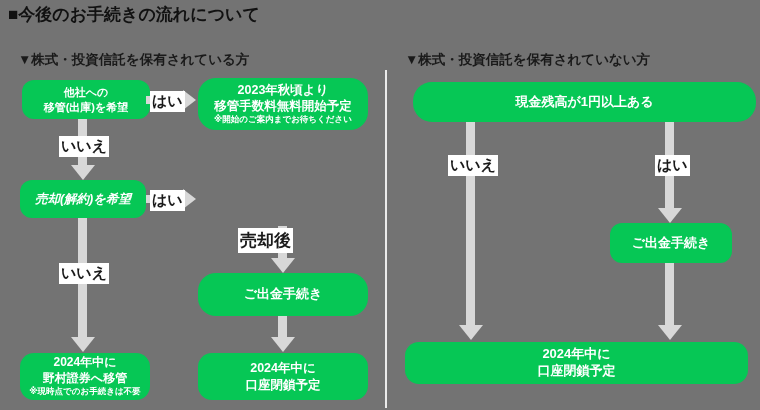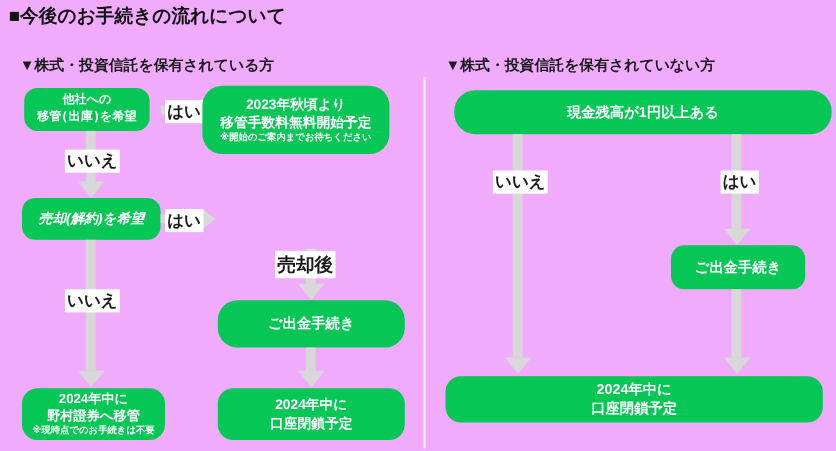--- a/index.html
+++ b/index.html
@@ -3,62 +3,62 @@
 <meta charset="utf-8">
 <style>
   :root{
     --green:#06C755;
     --arrow:#D8D8D8;
     --divider:#EBEBEB;
     --text:#1A1A1A;
   }
   html,body{margin:0;padding:0;background:#fff;}
   body{font-family:"Liberation Sans","DejaVu Sans",sans-serif;color:var(--text);}
-  .canvas{position:relative;width:760px;height:410px;background:#f0abfc;overflow:hidden;}
+  .canvas{position:relative;width:760px;height:410px;background:#737373;overflow:hidden;}
 
   .page-title{position:absolute;left:8px;top:3px;font-size:17px;font-weight:bold;color:#111;white-space:nowrap;}
   .sec-header{position:absolute;font-size:13.5px;font-weight:bold;white-space:nowrap;}
 
   .divider{position:absolute;left:385px;top:70px;width:2px;height:338px;background:var(--divider);}
 
   .gbox{
     position:absolute;background:var(--green);color:#fff;font-weight:bold;
     display:flex;flex-direction:column;align-items:center;justify-content:center;
     text-align:center;line-height:1.3;white-space:nowrap;
   }
   .gbox .note{font-size:8.5px;line-height:1.4;}
 
   .shaft{position:absolute;background:var(--arrow);}
   .head-down{position:absolute;width:0;height:0;border-left:12px solid transparent;border-right:12px solid transparent;border-top:15px solid var(--arrow);}
   .head-right{position:absolute;width:0;height:0;border-top:10px solid transparent;border-bottom:10px solid transparent;border-left:13px solid var(--arrow);}
 
   .flabel{position:absolute;font-weight:bold;font-size:15px;background:#fff;padding:1px 2px;white-space:nowrap;}
-  .flabel.big{font-size:17px;margin-left:12px;}
+  .flabel.big{font-size:17px;}
 </style>
 </head>
 <body>
 
 <div class="canvas">
 
   <div class="page-title">■今後のお手続きの流れについて</div>
 
   <div class="divider"></div>
 
   <div class="sec-header" style="left:18px;top:51px;">▼株式・投資信託を保有されている方</div>
 
-  <div class="gbox" style="left:22px;top:80px;width:114px;height:39px;border-radius:12px;font-size:11px;font-family:Liberation Mono, monospace;">
+  <div class="gbox" style="left:22px;top:80px;width:128px;height:39px;border-radius:12px;font-size:11px;">
     <span>他社への</span>
     <span>移管(出庫)を希望</span>
   </div>
 
   <div class="shaft" style="left:146px;top:96px;width:38px;height:8px;"></div>
   <div class="head-right" style="left:183px;top:90px;"></div>
   <div class="flabel" style="left:150px;top:91px;">はい</div>
 
-  <div class="gbox" style="left:184px;top:78px;width:170px;height:62px;border-radius:18px;font-size:12.5px;">
+  <div class="gbox" style="left:198px;top:78px;width:170px;height:52px;border-radius:18px;font-size:12.5px;">
     <span>2023年秋頃より</span>
     <span>移管手数料無料開始予定</span>
     <span class="note">※開始のご案内までお待ちください</span>
   </div>
 
   <div class="shaft" style="left:78px;top:119px;width:9px;height:47px;"></div>
   <div class="head-down" style="left:71px;top:165px;"></div>
   <div class="flabel" style="left:59px;top:136px;">いいえ</div>
 
   <div class="gbox" style="left:20px;top:180px;width:126px;height:38px;border-radius:12px;font-size:12.5px;font-style:italic;">

